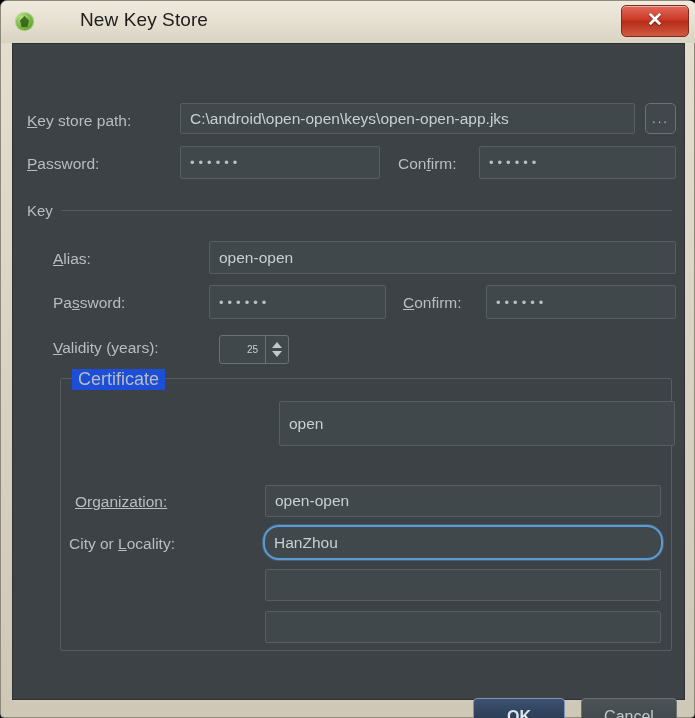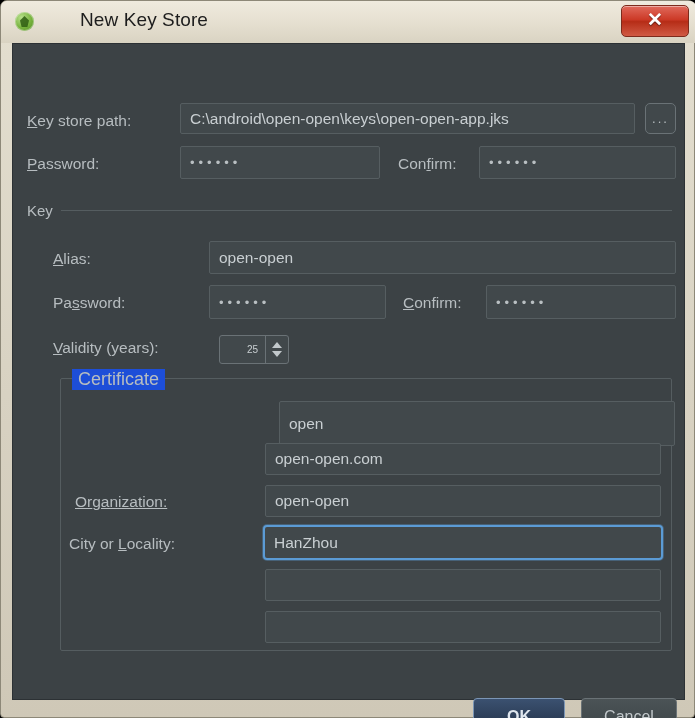--- a/index.html
+++ b/index.html
@@ -113,21 +113,21 @@
     font-size: 15.5px;
     line-height: 1;
     display: flex;
     align-items: center;
     padding: 0 9px;
     overflow: hidden;
     white-space: nowrap;
   }
   .field.focused {
     border: 2px solid #5b9bd5;
-    border-radius: 4px;
+    border-radius: 16px;
     box-shadow: 0 0 0 1px rgba(91,155,213,.35);
   }
   .field.pwd {
     letter-spacing: 4px;
     font-size: 13px;
     color: #b9bfc2;
   }
 
   .btn-browse {
     position: absolute;
@@ -291,21 +291,20 @@
         <div class="tri-up"></div>
         <div class="tri-dn"></div>
       </div>
     </div>
 
     <div id="cert-box"></div>
     <div id="cert-title">Certificate</div>
 
     <div class="field" style="left:252px; top:357px; width:396px; height:45px;margin-left:14px;">open</div>
 
-    <div class="field" style="left:252px; top:399px; width:396px; height:32px;">open-open.com</div>
 
     <div class="lbl" style="left:62px; top:449px;text-decoration:underline;">O<u>r</u>ganization:</div>
     <div class="field" style="left:252px; top:441px; width:396px; height:32px;">open-open</div>
 
     <div class="lbl" style="left:56px; top:491px;">City or <u>L</u>ocality:</div>
     <div class="field focused" style="left:250px; top:481px; width:400px; height:35px;">HanZhou</div>
 
     <div class="field" style="left:252px; top:525px; width:396px; height:32px;"></div>
 
     <div class="field" style="left:252px; top:567px; width:396px; height:32px;"></div>

